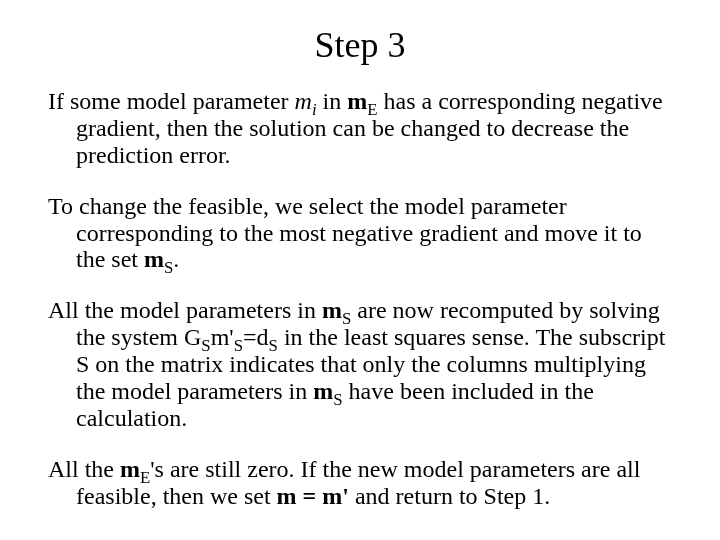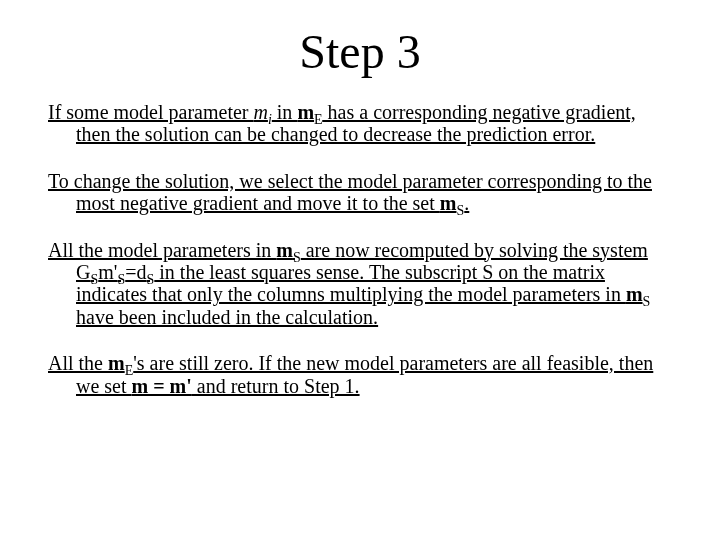--- a/index.html
+++ b/index.html
@@ -12,49 +12,48 @@
     color: #000;
   }
   .slide {
     box-sizing: border-box;
     width: 720px;
     height: 540px;
     padding: 18px 48px 28px 48px;
   }
   .title {
     text-align: center;
-    font-size: 48px;
+    font-size: 36px;
     margin-top: 6px;
     margin-bottom: 22px;
   }
   .para {
-    font-size: 20px;
+    font-size: 24px;
     line-height: 1.12;
     margin: 0 0 24px 0;
     padding-left: 28px;
     text-indent: -28px;
-    text-decoration: underline;
   }
   .b { font-weight: bold; }
   .it { font-style: italic; }
   sub { font-size: 0.7em; vertical-align: sub; line-height: 0; }
 </style>
 </head>
 <body>
 
 <div class="slide">
 
   <div class="title">Step 3</div>
 
   <p class="para">
     <span>If some model parameter </span><span class="it">m</span><sub class="it">i</sub><span> in </span><span class="b">m</span><sub>E</sub><span> has a corresponding negative gradient, then the solution can be changed to decrease the prediction error.</span>
   </p>
 
   <p class="para">
-    <span>To change the solution, we select the model parameter corresponding to the most negative gradient and move it to the set </span><span class="b">m</span><sub>S</sub><span>.</span>
+    <span>To change the feasible, we select the model parameter corresponding to the most negative gradient and move it to the set </span><span class="b">m</span><sub>S</sub><span>.</span>
   </p>
 
   <p class="para">
     <span>All the model parameters in </span><span class="b">m</span><sub>S</sub><span> are now recomputed by solving the system </span><span>G</span><sub>S</sub><span>m'</span><sub>S</sub><span>=d</span><sub>S</sub><span> in the least squares sense. The subscript S on the matrix indicates that only the columns multiplying the model parameters in </span><span class="b">m</span><sub>S</sub><span> have been included in the calculation.</span>
   </p>
 
   <p class="para">
     <span>All the </span><span class="b">m</span><sub>E</sub><span>'s are still zero. If the new model parameters are all feasible, then we set </span><span class="b">m = m'</span><span> and return to Step 1.</span>
   </p>
 

